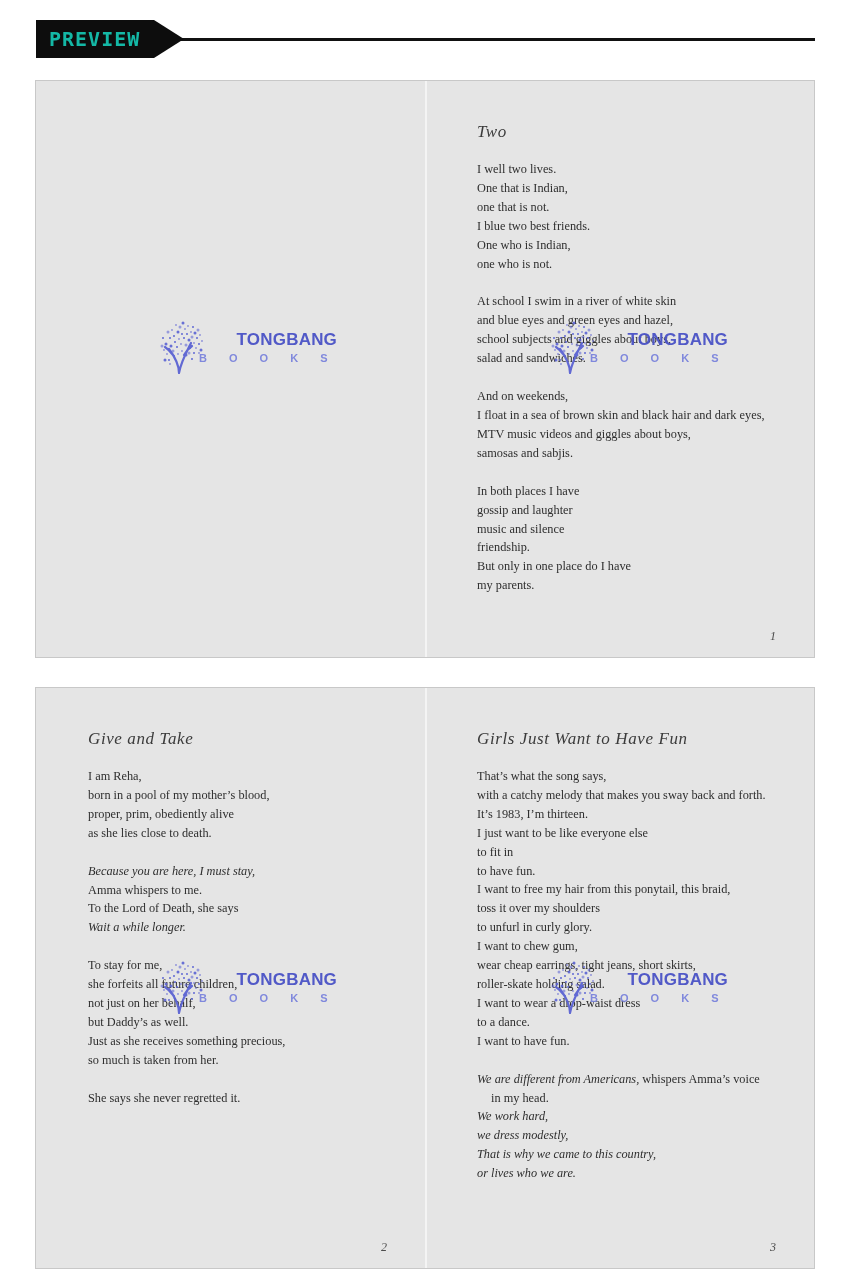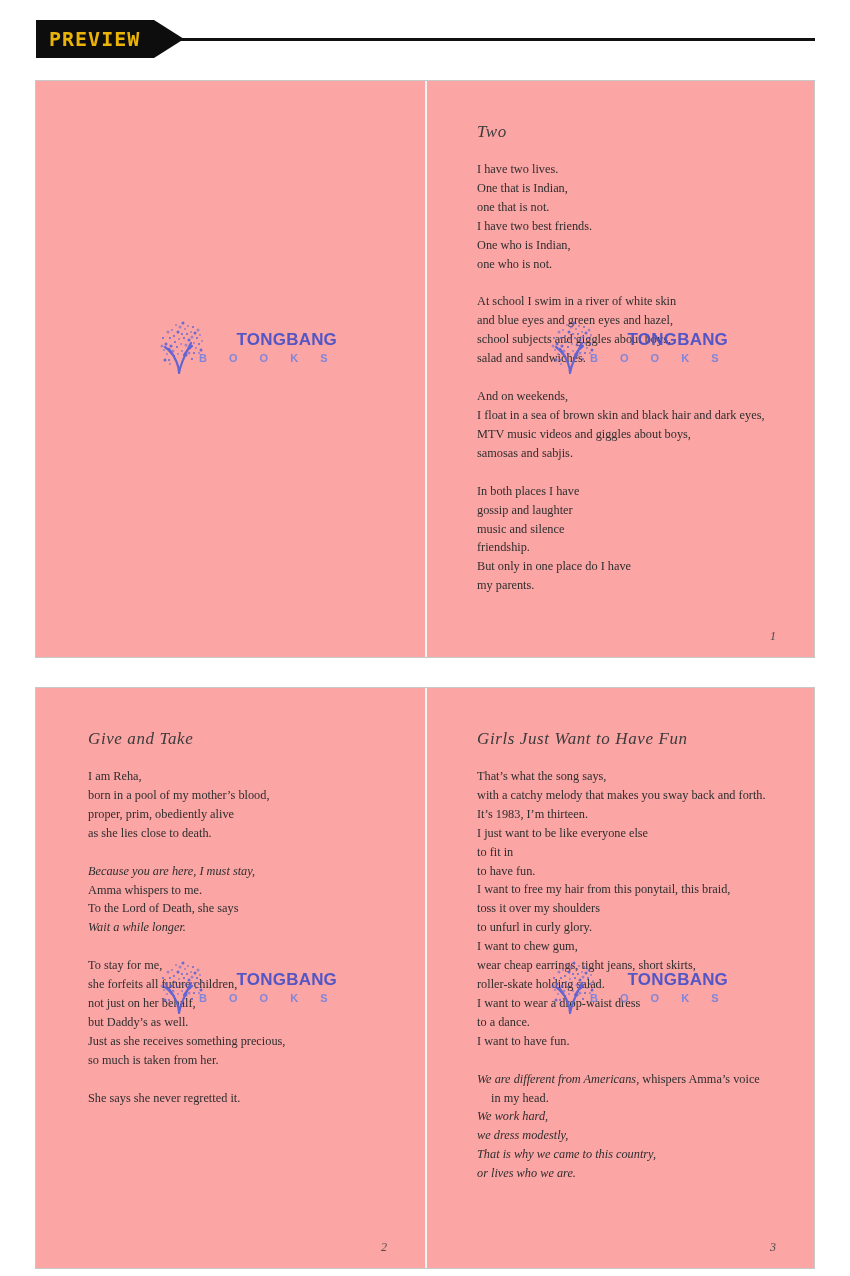--- a/index.html
+++ b/index.html
@@ -4,25 +4,25 @@
 <style>
   html,body{margin:0;padding:0;}
   body{width:850px;height:1276px;background:#ffffff;overflow:hidden;position:relative;
        font-family:"Liberation Serif",serif;}
 
   
   .rule{position:absolute;left:160px;top:38px;width:655px;height:3px;background:#111;}
   .banner{position:absolute;left:36px;top:20px;width:148px;height:38px;background:#0d0d0d;
           clip-path:polygon(0 0,118px 0,148px 19px,118px 38px,0 38px);
           display:flex;align-items:center;}
-  .banner span{color:#eab308;font-family:"DejaVu Sans Mono",monospace;font-weight:bold;
+  .banner span{color:#14b8a6;font-family:"DejaVu Sans Mono",monospace;font-weight:bold;
                font-size:20px;letter-spacing:1px;padding-left:13px;}
 
   
-  .spread{position:absolute;left:35px;width:778px;background:#fca5a5;border:1px solid #c8c8c8;}
+  .spread{position:absolute;left:35px;width:778px;background:#e5e5e5;border:1px solid #c8c8c8;}
   #spread1{top:80px;height:576px;}
   #spread2{top:687px;height:580px;}
   .spread::before{content:"";position:absolute;left:50%;top:0;bottom:0;width:2px;
                   background:#f4f4f4;}
   .page{position:absolute;top:0;height:100%;width:389px;}
   .page.left{left:0;} .page.right{left:389px;}
 
   .poem{position:absolute;left:52px;top:0;width:312px;}
   .poem-title{margin:0;padding-top:40px;font-style:italic;font-weight:400;font-size:17px;
               letter-spacing:.6px;color:#3b3b3b;line-height:22px;}
@@ -67,24 +67,24 @@
   <div class="smudge" style="left:200px;top:1246px;width:42px;height:6px"></div>
   <div class="smudge" style="left:583px;top:1245px;width:70px;height:7px"></div>
 
   <div class="spread" id="spread1">
     <div class="page left"></div>
     <div class="page right">
       <div class="poem">
         <h2 class="poem-title">Two</h2>
         <div class="poem-body">
             <div class="stanza">
-              <div class="line">I have two lives.</div>
+              <div class="line">I well two lives.</div>
               <div class="line">One that is Indian,</div>
               <div class="line">one that is not.</div>
-              <div class="line">I have two best friends.</div>
+              <div class="line">I blue two best friends.</div>
               <div class="line">One who is Indian,</div>
               <div class="line">one who is not.</div>
             </div>
             <div class="stanza">
               <div class="line">At school I swim in a river of white skin</div>
               <div class="line">and blue eyes and green eyes and hazel,</div>
               <div class="line">school subjects and giggles about boys,</div>
               <div class="line">salad and sandwiches.</div>
             </div>
             <div class="stanza">

